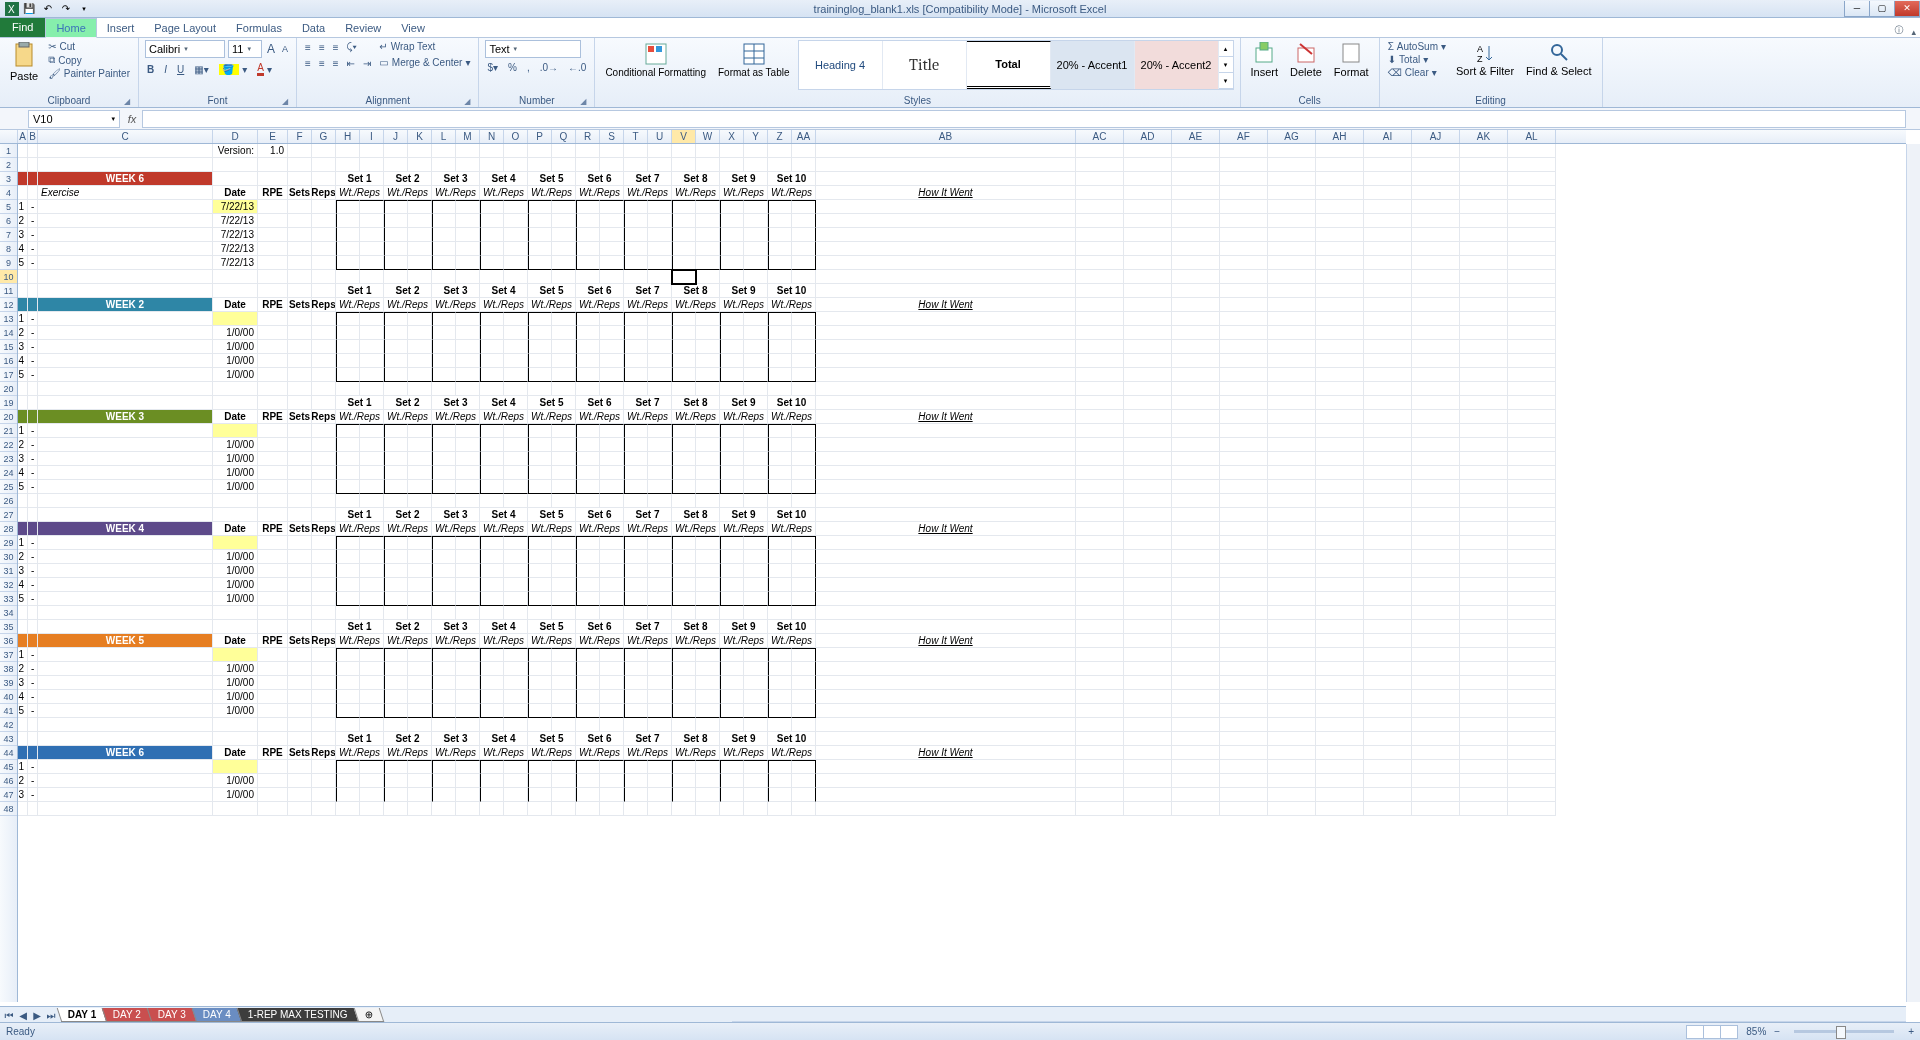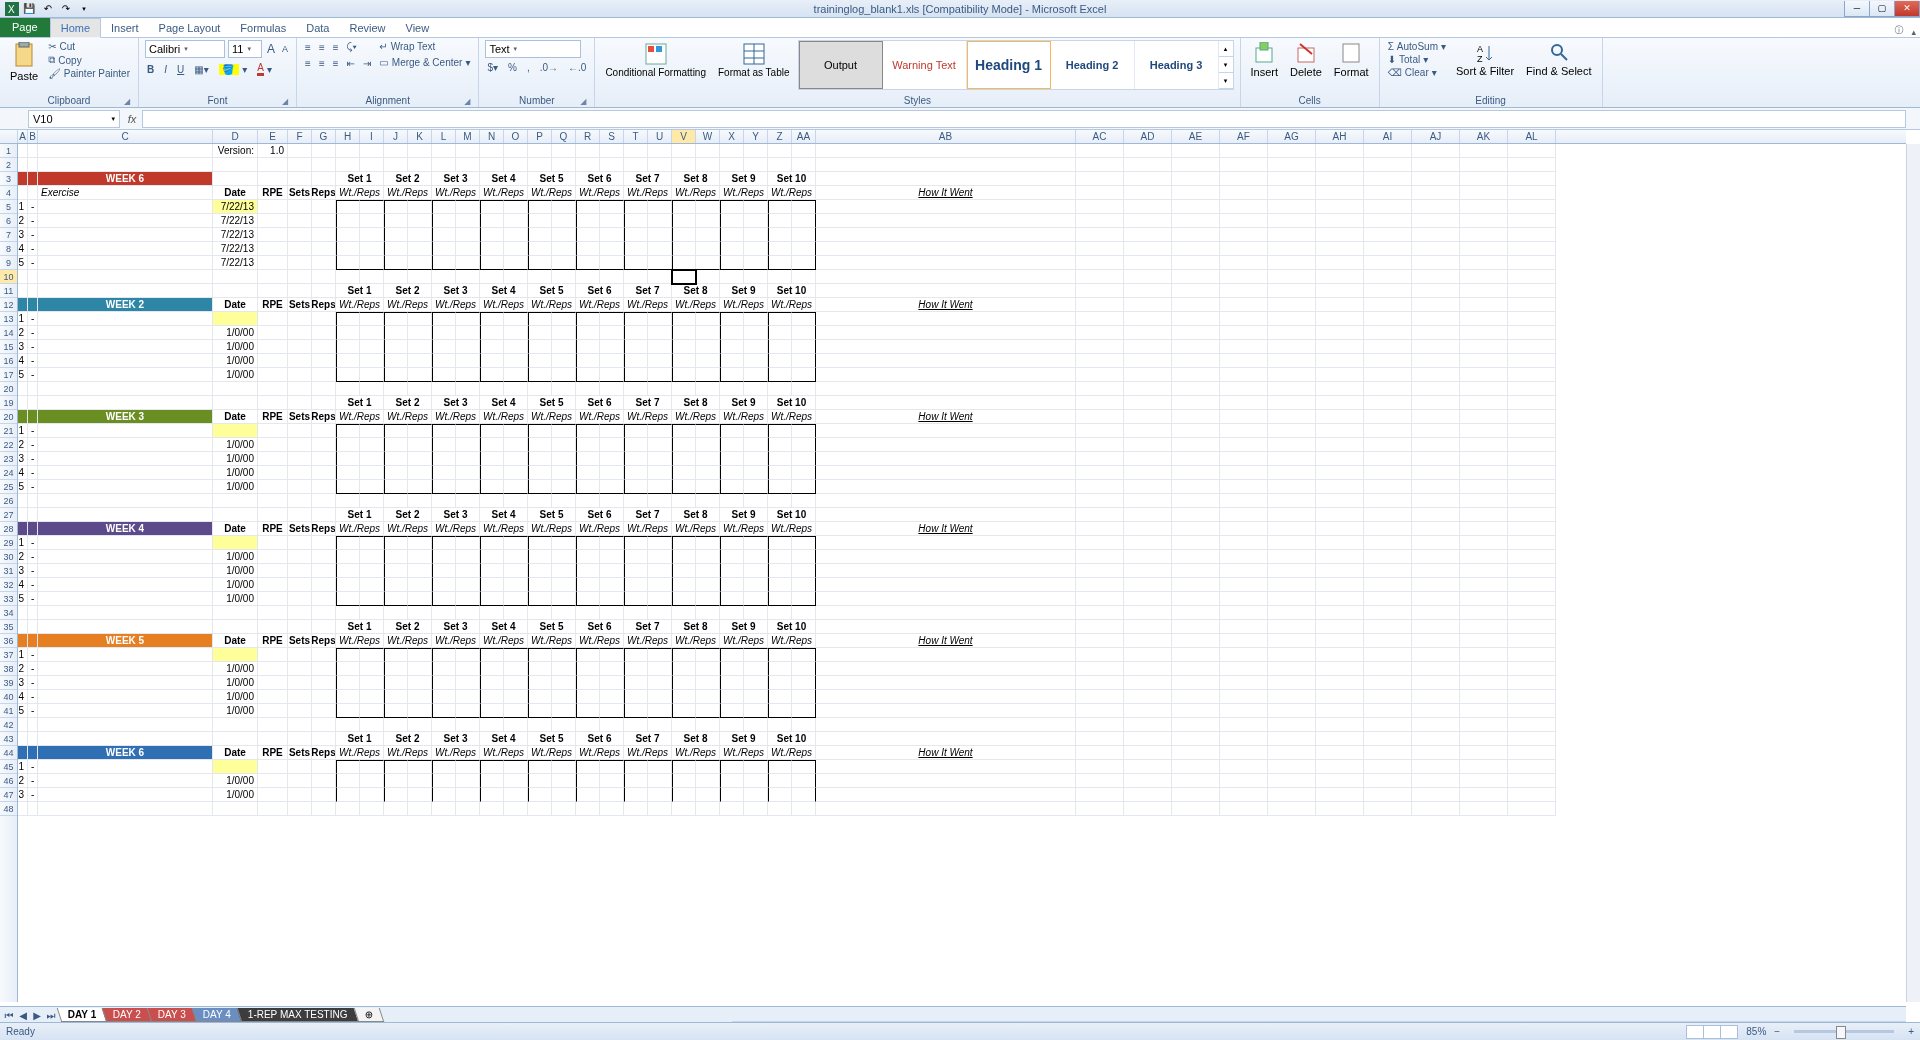--- a/index.html
+++ b/index.html
@@ -12,21 +12,21 @@
 .title-center { position:absolute; left:50%; transform:translateX(-50%); color:#3b5a82; font-size: 11px; }
 .win-controls { position: absolute; right: 0; display: flex; }
 .win-btn { width: 26px; height: 16px; display: flex; align-items: center; justify-content: center; border: 1px solid #8aa6c9; border-top:none; background: linear-gradient(#f4f8fd,#dbe7f5); font-size:9px; margin-left:-1px;}
 .win-btn.close { background: linear-gradient(#e26a5a,#c0392b); color:#fff;}
 
 
 .ribbon-tabs { height: 20px; background: #fff; display: flex; align-items: flex-end; border-bottom: 1px solid #b6c8e0; }
 .file-tab { background: #217346; background: #1e7a3c; background: #2a8a44; background:#1d8e3e; color:#fff; padding: 3px 12px; height:20px; display:flex; align-items:center; }
 .file-tab { background: #217a3a; }
 .r-tab { padding: 3px 10px; color:#3b5a82; cursor:default; }
-.r-tab.active { background:#e5e5e5; border:1px solid #b6c8e0; border-bottom:1px solid #f1f5fb; margin-bottom:-1px; color:#3b73b9; }
+.r-tab.active { background:#86efac; border:1px solid #b6c8e0; border-bottom:1px solid #f1f5fb; margin-bottom:-1px; color:#3b73b9; }
 
 
 .ribbon { height: 70px; background: linear-gradient(#f7fafe,#e6eef8); border-bottom:1px solid #9fb8d6; display:flex; }
 .group { border-right:1px solid #c6d5ea; padding: 2px 6px 0 6px; display:flex; flex-direction:column; justify-content:space-between; }
 .group-body { flex:1; display:flex; gap:4px; align-items:flex-start; }
 .group-label { text-align:center; font-size:10px; color:#3b5a82; padding-bottom:1px; position:relative;}
 .group-label .dlg { position:absolute; right:0; bottom:0; width:10px; height:10px; font-size:8px; color:#6d86a8;}
 .big-btn { display:flex; flex-direction:column; align-items:center; gap:2px; padding:2px 4px; }
 .mini { font-size:10px; color:#3b5a82; display:flex; align-items:center; gap:3px; padding:1px 2px;}
 .stack { display:flex; flex-direction:column; gap:0px; }
@@ -114,21 +114,21 @@
   </div>
   <div class="title-center">traininglog_blank1.xls  [Compatibility Mode] - Microsoft Excel</div>
   <div class="win-controls">
     <div class="win-btn">─</div>
     <div class="win-btn">▢</div>
     <div class="win-btn close">✕</div>
   </div>
 </div>
 
 <div class="ribbon-tabs">
-  <div class="file-tab">Page</div>
+  <div class="file-tab">Find</div>
   <div class="r-tab active">Home</div>
   <div class="r-tab">Insert</div>
   <div class="r-tab">Page Layout</div>
   <div class="r-tab">Formulas</div>
   <div class="r-tab">Data</div>
   <div class="r-tab">Review</div>
   <div class="r-tab">View</div>
   <div style="flex:1"></div>
   <span style="padding:0 4px; font-size:9px; color:#567;">ⓘ</span>
   <span style="padding:0 4px; font-size:9px; color:#567;">▴</span>
@@ -249,25 +249,25 @@
             <rect x="2" y="2" width="20" height="20" fill="#fff" stroke="#369"></rect>
             <line x1="2" y1="9" x2="22" y2="9" stroke="#369"></line>
             <line x1="2" y1="16" x2="22" y2="16" stroke="#369"></line>
             <line x1="12" y1="2" x2="12" y2="22" stroke="#369"></line>
           </svg>
         <span style="font-size:10px;text-align:center;line-height:1">Format as Table</span>
       </div>
       <div class="styles-gallery">
         <div style="display:flex;flex-direction:column">
           <div style="display:flex;flex:1">
-            <div class="style-cell" style="background:#ddd;border:1px solid #888">Output</div>
-            <div class="style-cell" style="color:#c0392b">Warning Text</div>
-            <div class="style-cell sel-border" style="color:#1f497d;font-weight:bold;font-size:14px">Heading 1</div>
-            <div class="style-cell" style="color:#1f497d;font-weight:bold">Heading 2</div>
-            <div class="style-cell" style="color:#1f497d;font-weight:bold">Heading 3</div>
+            <div class="style-cell" style="color:#1f497d">Heading 4</div>
+            <div class="style-cell" style="font-family:Cambria;font-size:16px;color:#333">Title</div>
+            <div class="style-cell" style="font-weight:bold;border-top:1px solid #000;border-bottom:3px double #000">Total</div>
+            <div class="style-cell" style="background:#dbe5f1">20% - Accent1</div>
+            <div class="style-cell" style="background:#f2dcdb">20% - Accent2</div>
           </div>
         </div>
         <div class="gallery-more">
             <div>▴</div>
             <div>▾</div>
             <div>▾</div>
           </div>
       </div>
     </div>
     <div class="group-label"><span>Styles</span></div>

